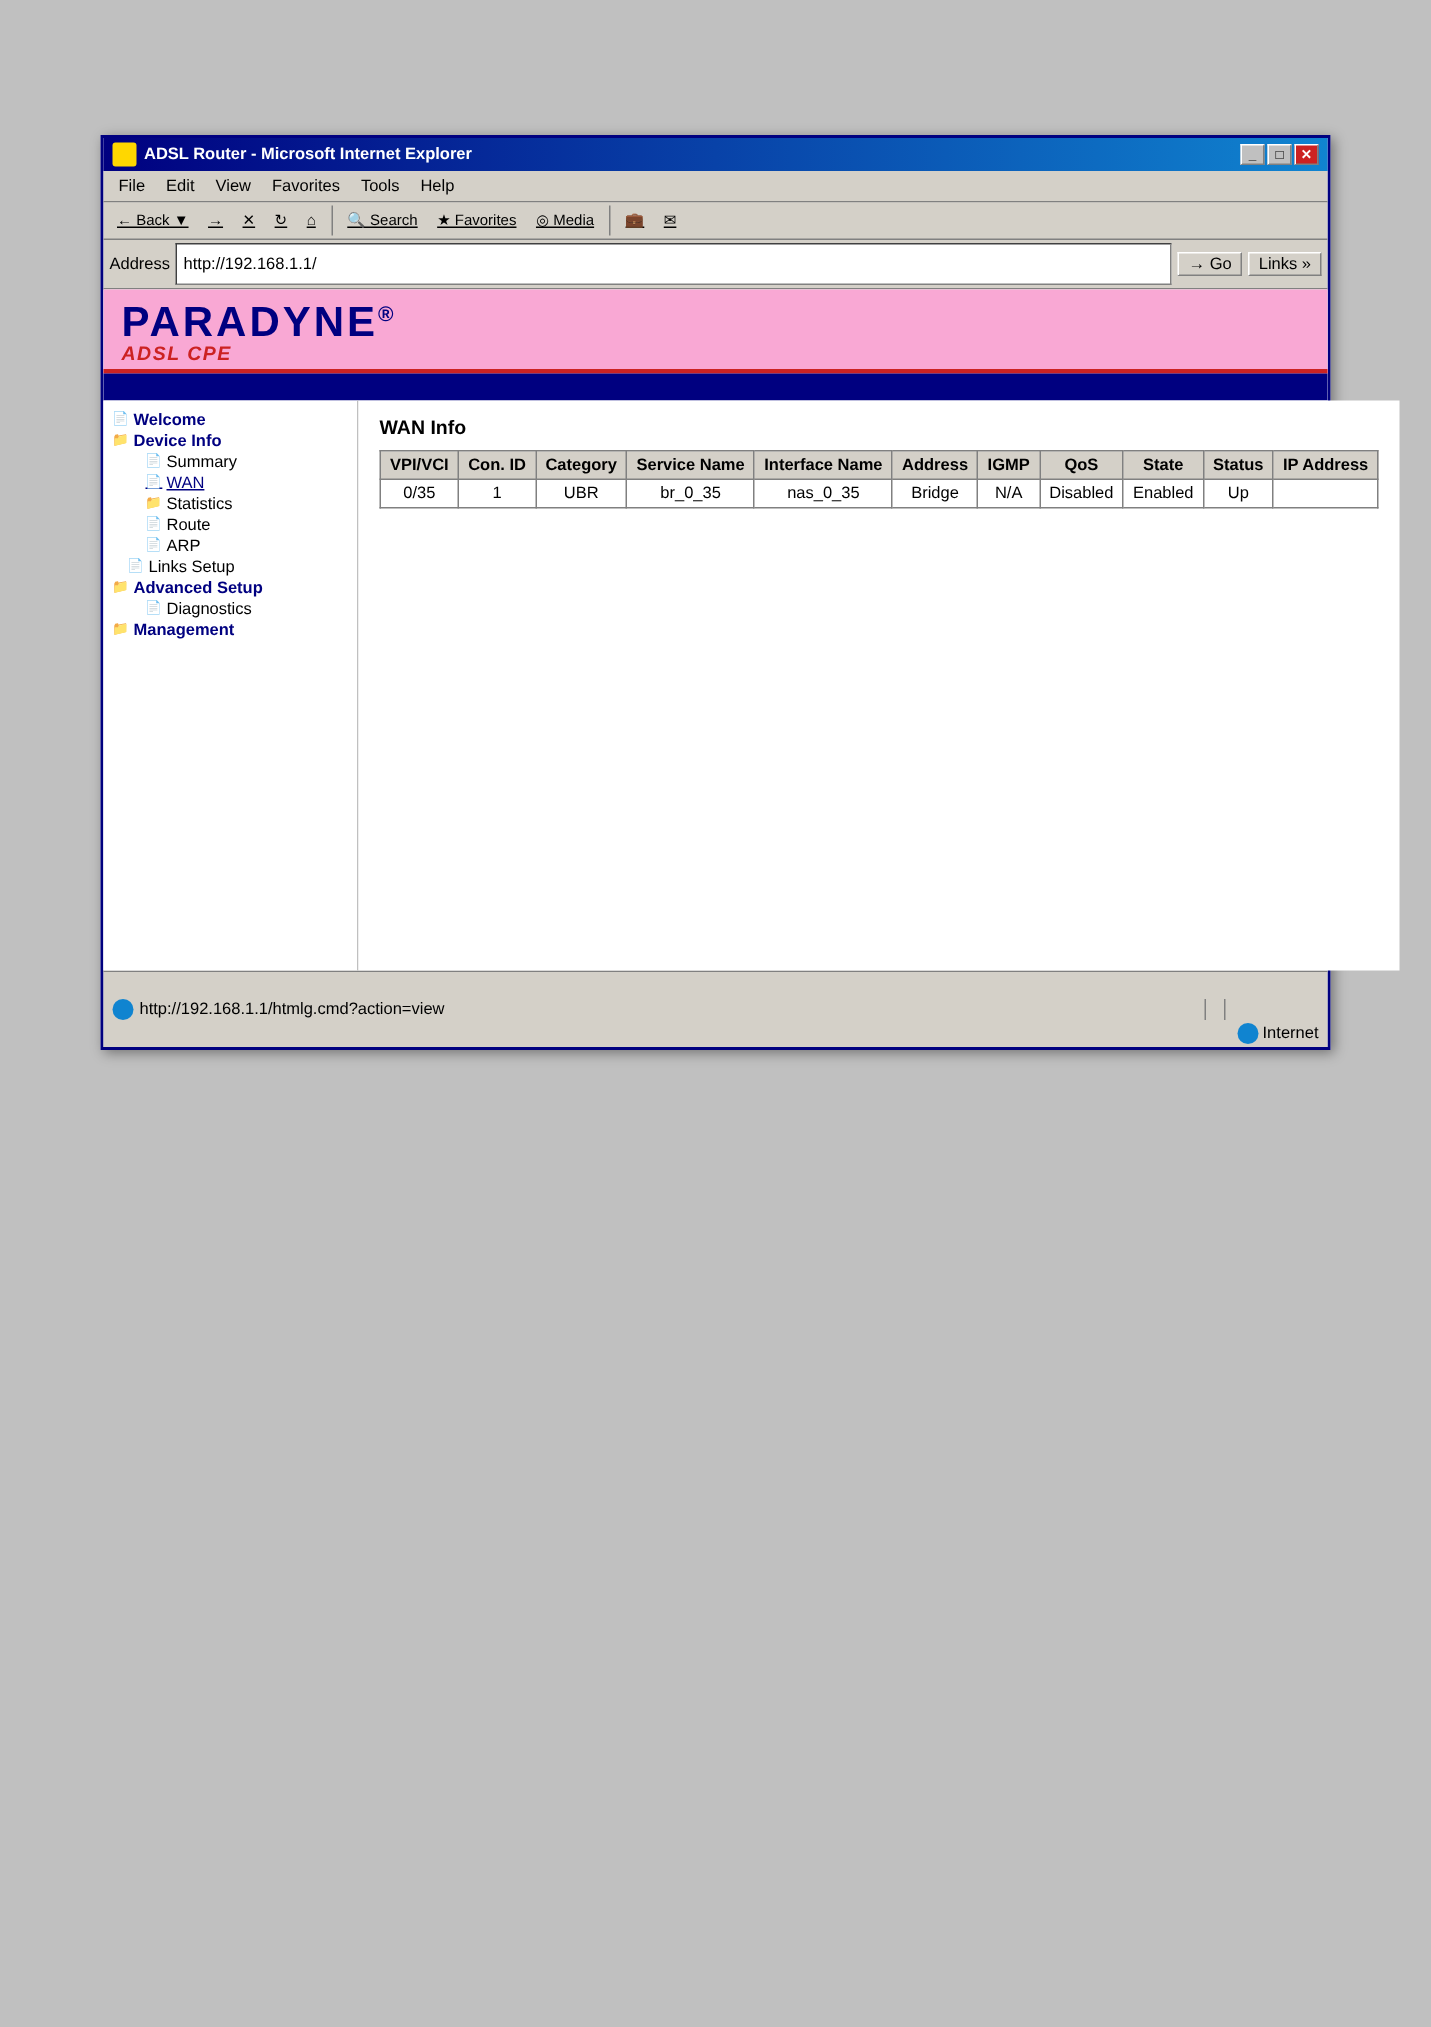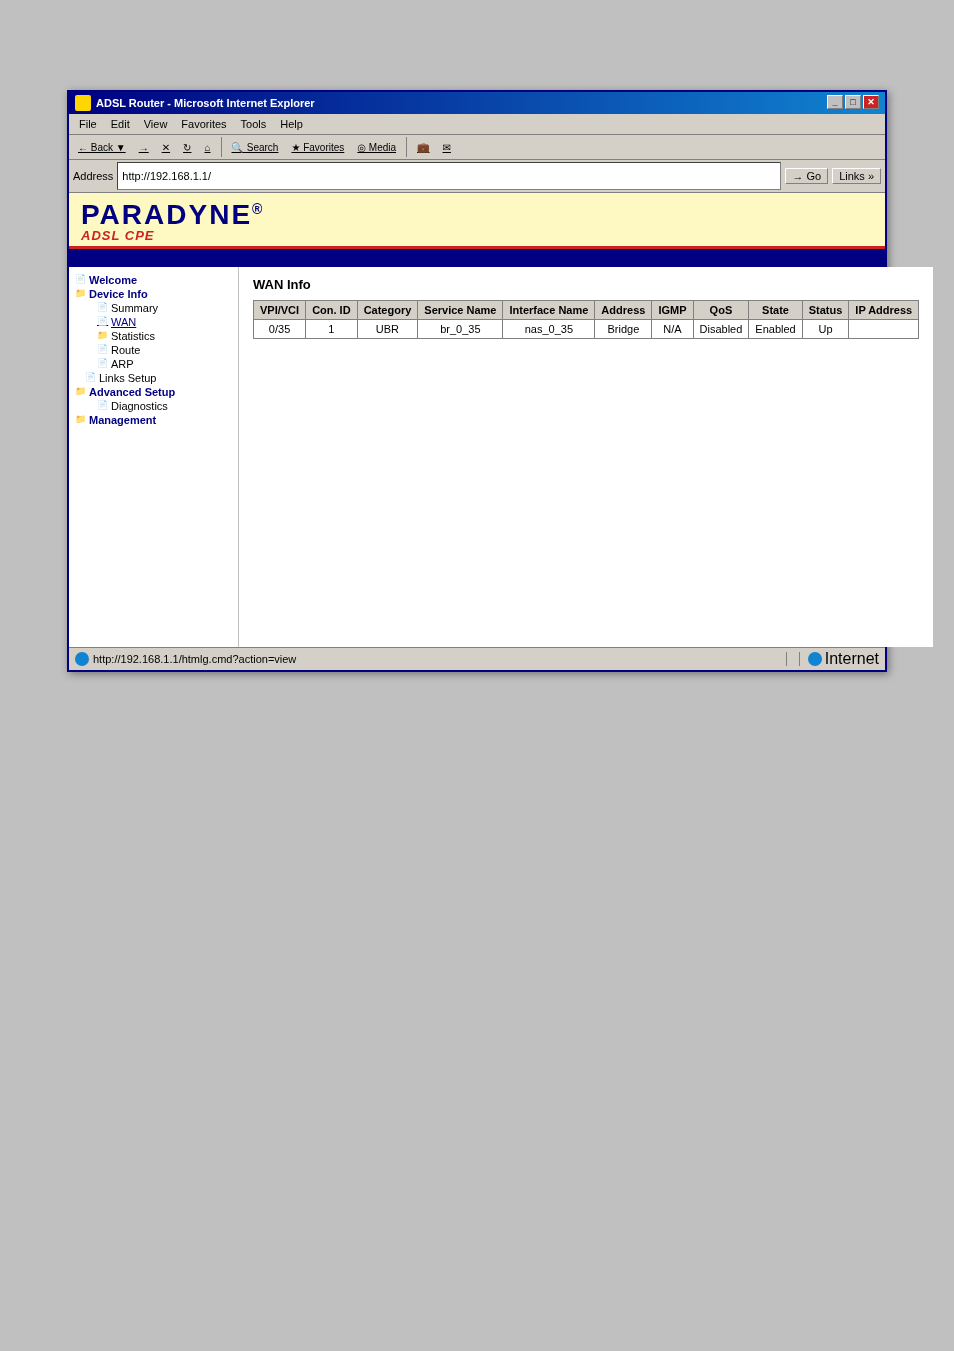--- a/index.html
+++ b/index.html
@@ -20,21 +20,21 @@
       background: #fff;
       box-shadow: 2px 2px 8px rgba(0,0,0,0.4);
     }
 
     
     .title-bar {
       background: linear-gradient(to right, #000080, #1084d0);
       color: #fff;
       padding: 3px 6px;
       display: flex;
-      align-items: flex-start;
+      align-items: center;
       justify-content: space-between;
       font-size: 11px;
       font-weight: bold;
     }
     .title-bar-left {
       display: flex;
       align-items: center;
       gap: 5px;
     }
     .title-bar-icon {
@@ -148,21 +148,21 @@
     }
 
     
     .ie-content {
       background: #fff;
       min-height: 420px;
     }
 
     
     .paradyne-header {
-      background: #fef9c3;
+      background: #f9a8d4;
       padding: 8px 12px 4px;
       border-bottom: 3px solid #cc2222;
     }
     .paradyne-logo {
       display: flex;
       flex-direction: column;
       line-height: 1;
     }
     .paradyne-name {
       font-size: 28px;
@@ -276,21 +276,22 @@
     }
     .status-right {
       display: flex;
       align-items: center;
       gap: 4px;
     }
     .status-zone {
       display: flex;
       align-items: center;
       gap: 3px;
-      font-size: 16px;
+      font-size: 11px;
+      margin-top: 32px;
     }
     .status-globe {
       width: 14px; height: 14px;
       background: #1084d0;
       border-radius: 50%;
       display: inline-block;
     }
     .status-sep {
       width: 1px; height: 14px;
       background: #808080;

